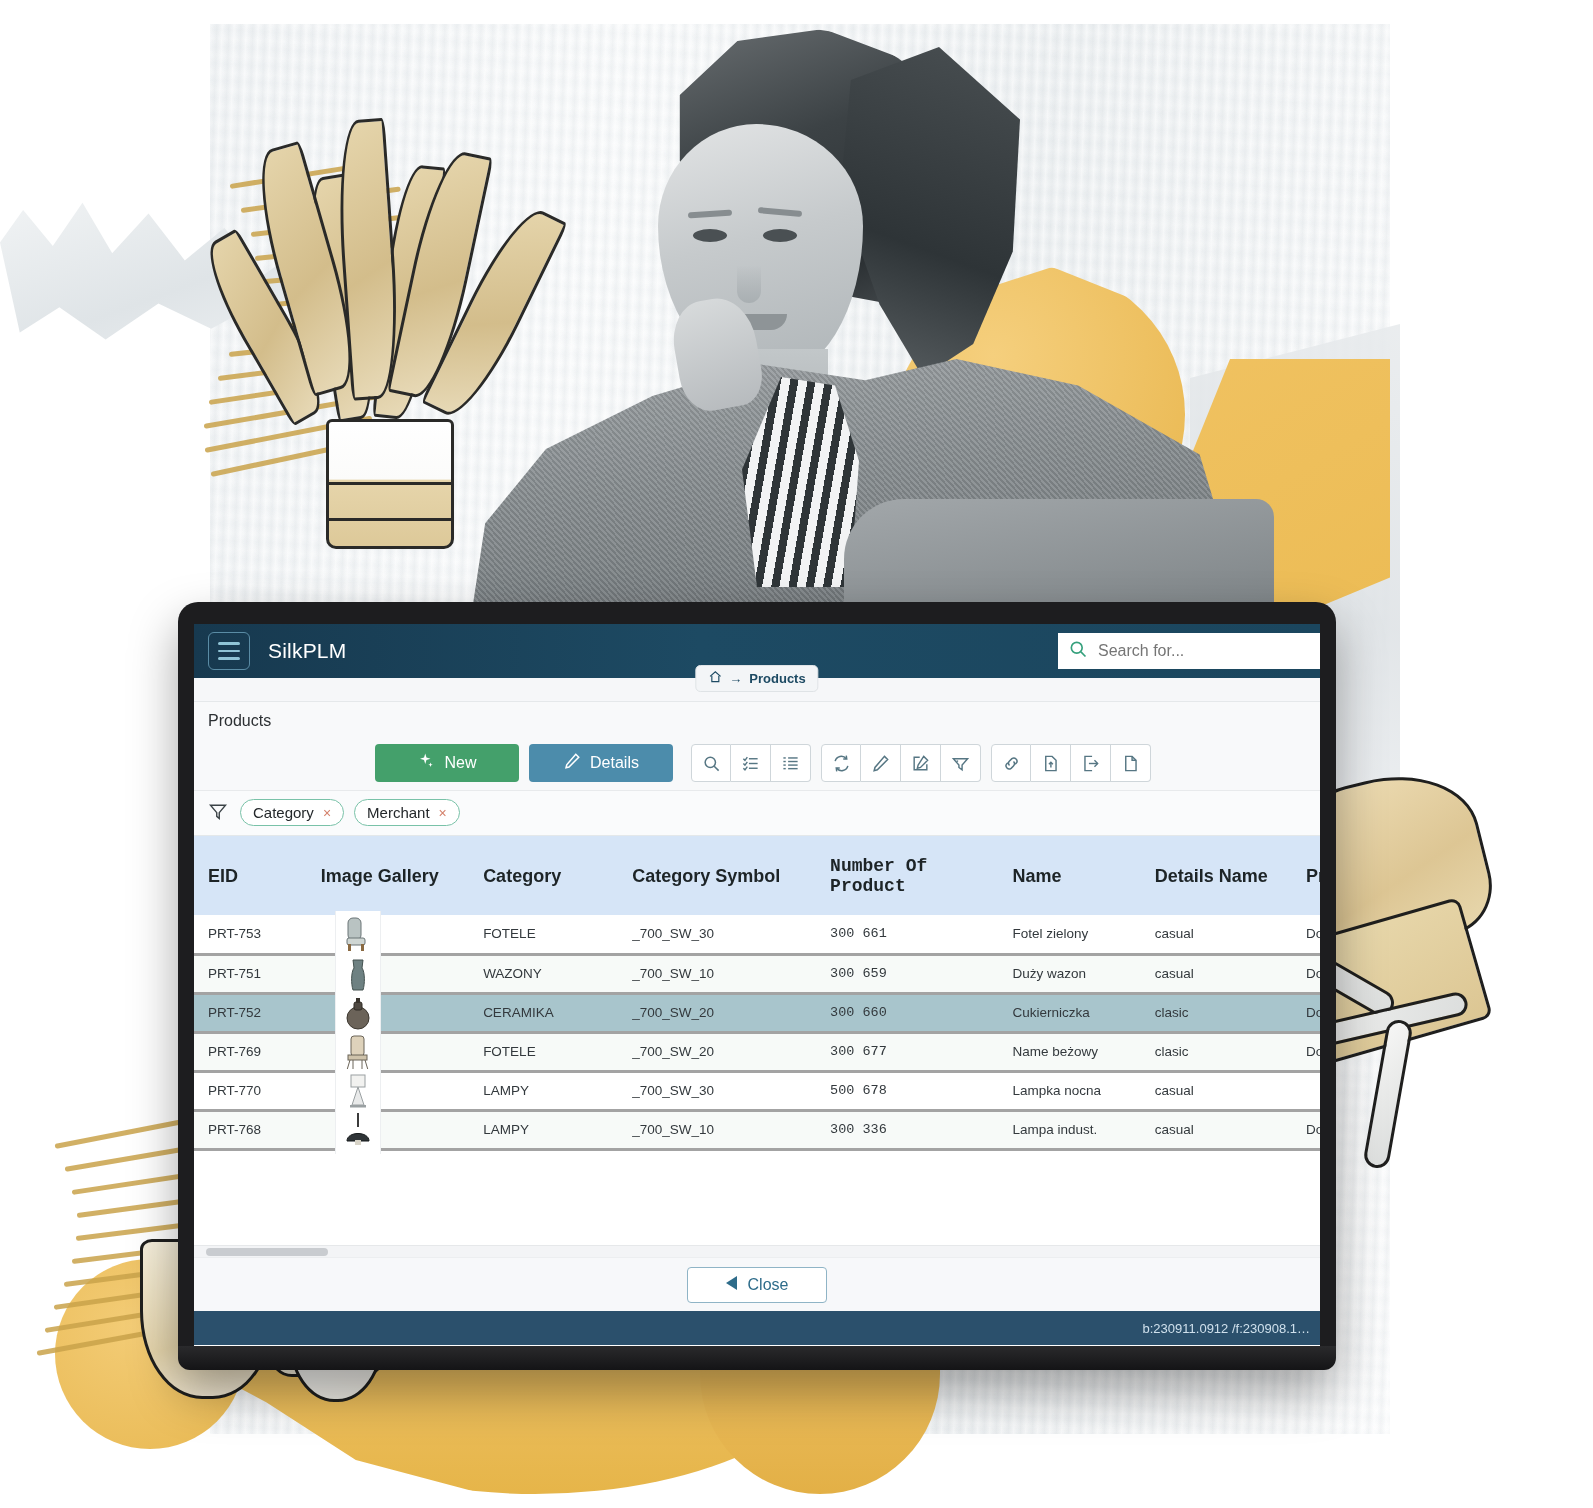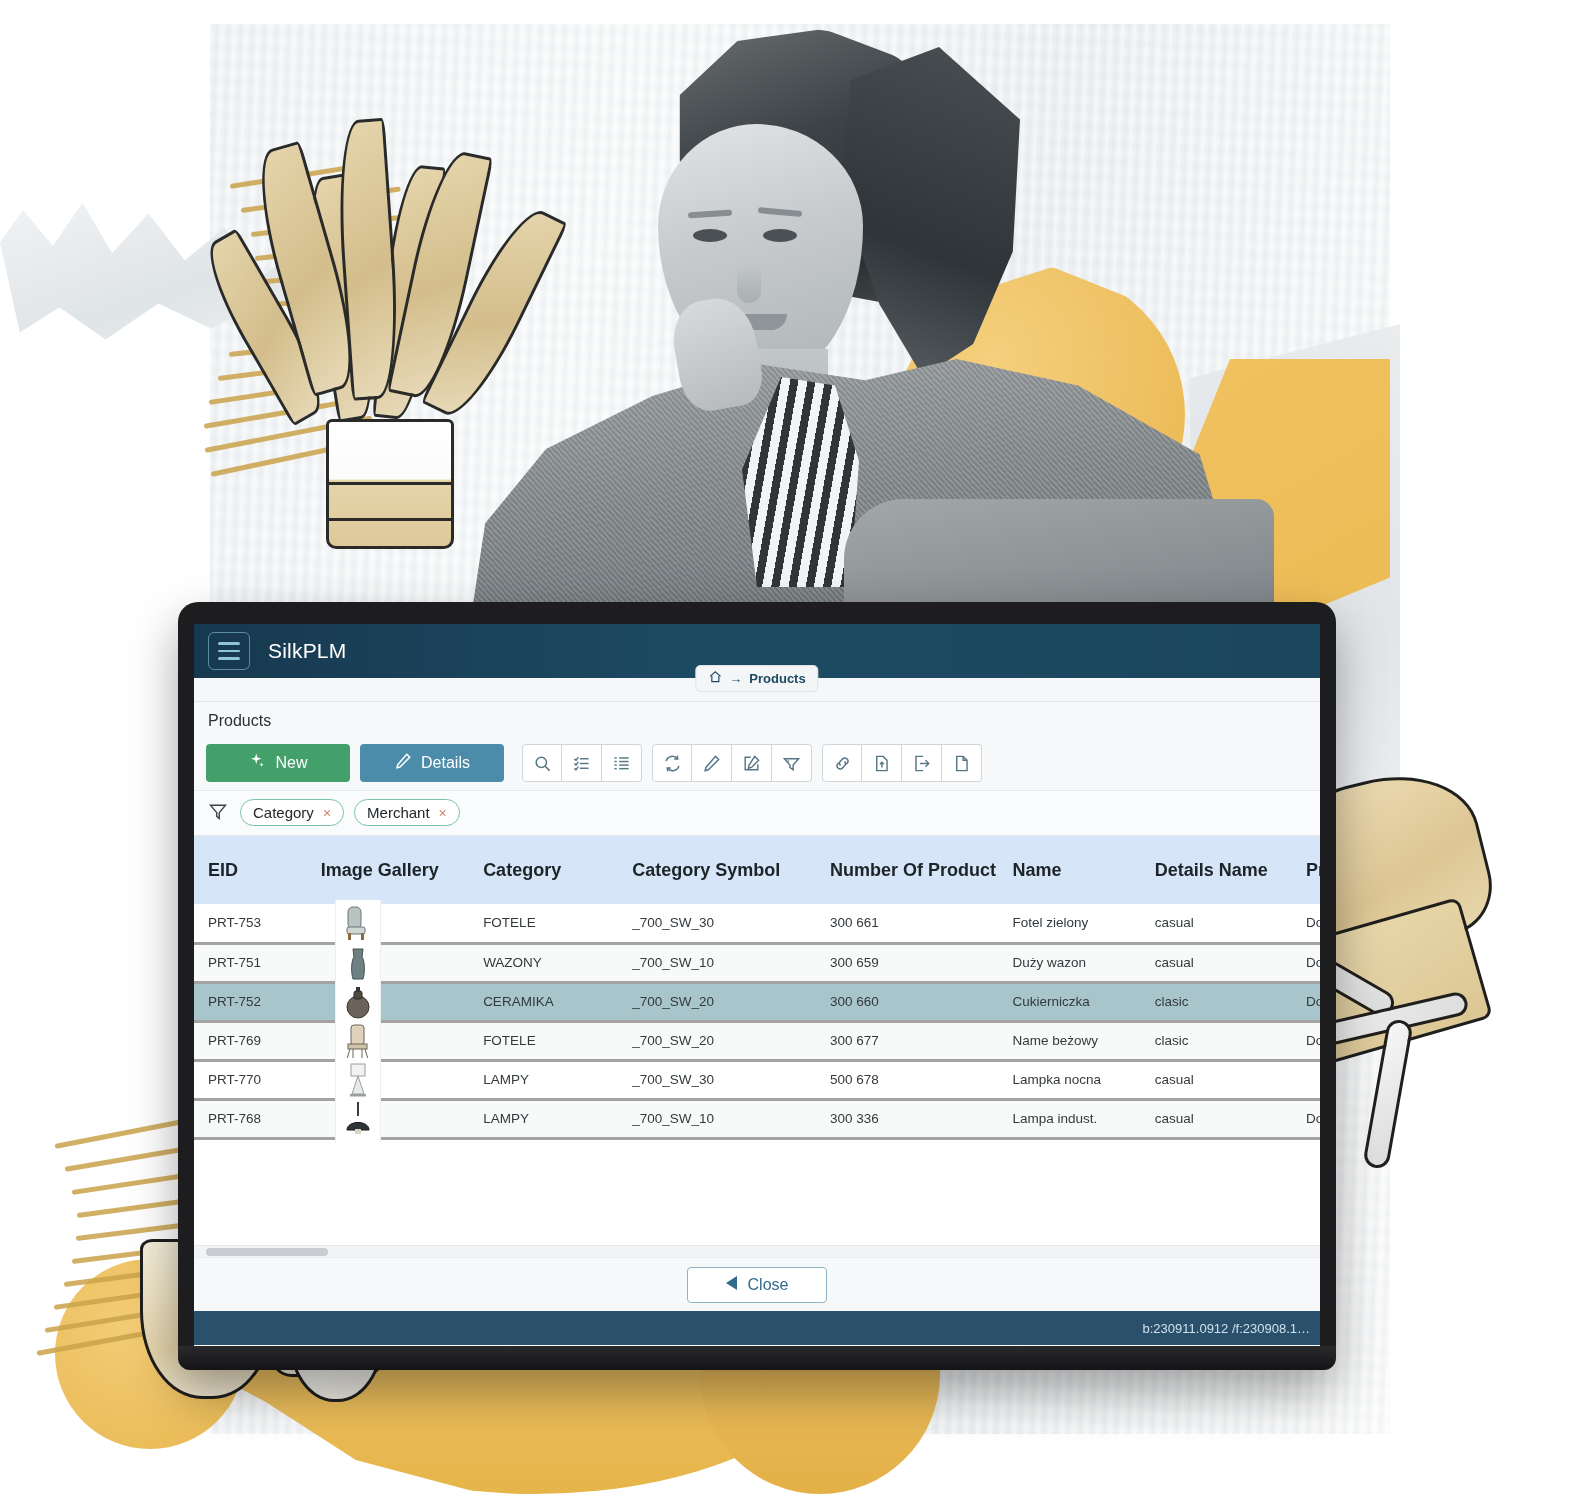--- a/index.html
+++ b/index.html
@@ -224,21 +224,21 @@
     background: #f3f5f7; border: 1px solid #dfe3e6; border-radius: 5px;
     padding: 4px 12px; display: flex; align-items: center; gap: 7px;
     font-size: 13px; font-weight: bold; color: #1d4a63;
   }
   .page-title-bar { padding: 10px 0 8px 14px; background: #f8f9fa; }
   .page-title { font-size: 16px; color: #2c3033; }
 
   
   .toolbar {
     display: flex; align-items: center; gap: 0; padding: 6px 0 8px 12px;
-    background: #f8f9fa; border-bottom: 1px solid #e8eaec;
+    background: #f8f9fa; border-bottom: 1px solid #e8eaec; justify-content: center;
   }
   .btn-primary {
     height: 38px; min-width: 144px; border-radius: 4px; border: none;
     display: flex; align-items: center; justify-content: center; gap: 9px;
     color: #fff; font-size: 16px; cursor: pointer; font-family: "Liberation Sans", sans-serif;
   }
   .btn-new { background: #44a06b; }
   .btn-details { background: #4c8cab; margin-left: 10px; }
   .icon-group { display: flex; margin-left: 18px; }
   .icon-group + .icon-group { margin-left: 10px; }
@@ -273,21 +273,21 @@
     color: #1d2427; padding: 20px 0 19px 0; height: 68px; vertical-align: middle;
   }
   tbody td { font-size: 13.5px; color: #33393d; padding: 0; height: 39px; vertical-align: middle; }
   tbody tr { border-bottom: 3px solid #a3a3a3; }
   tbody tr.alt { background: #f7faf8; }
   tbody tr.sel { background: #a8c5cc; }
   .col-eid { width: 114px; padding-left: 14px !important; }
   .col-img { width: 146px; }
   .col-cat { width: 134px; }
   .col-sym { width: 178px; }
-  .col-num { width: 164px; }
+  .col-num { width: 164px; font-family: Liberation Mono, monospace; }
   .col-name { width: 128px; }
   .col-det { width: 136px; }
   .col-sup { width: 160px; }
   td.col-eid { padding-left: 14px !important; }
   .thumb-cell { position: relative; }
   .thumb {
     width: 46px; height: 46px; position: absolute; top: -4px; left: 14px;
     background: #fff; border-left: 1px solid #edeff1; border-right: 1px solid #edeff1;
     display: flex; align-items: center; justify-content: center; overflow: hidden;
   }
@@ -410,20 +410,29 @@
   <div class="laptop">
     <div class="screen">
 
       <div class="app-header">
         <div class="burger">
           <i></i>
             <i></i>
             <i></i>
         </div>
         <div class="app-title">SilkPLM</div>
+        <div class="search-box">
+          <span>
+            <svg width="20" height="20" viewBox="0 0 24 24" fill="none" stroke="#35a07c" stroke-width="2">
+              <circle cx="10.5" cy="10.5" r="6.5"></circle>
+                <line x1="15.5" y1="15.5" x2="21" y2="21"></line>
+            </svg>
+          </span>
+          <input class="search-input" placeholder="Search for..." style="">
+        </div>
       </div>
 
       <div class="breadcrumb-bar">
         <div class="breadcrumb">
           <span>
             <svg width="14" height="14" viewBox="0 0 24 24" fill="none" stroke="#1d4a63" stroke-width="2">
               <path d="M3 11 L12 3 L21 11"></path>
                 <path d="M6 10 L6 20 L18 20 L18 10"></path>
             </svg>
           </span>

